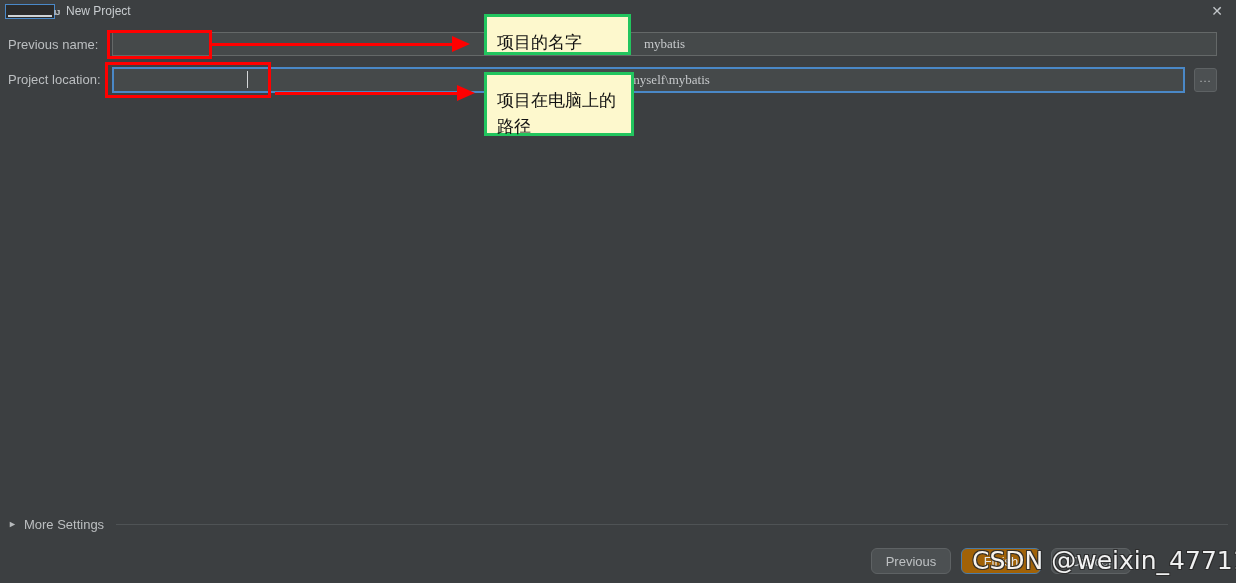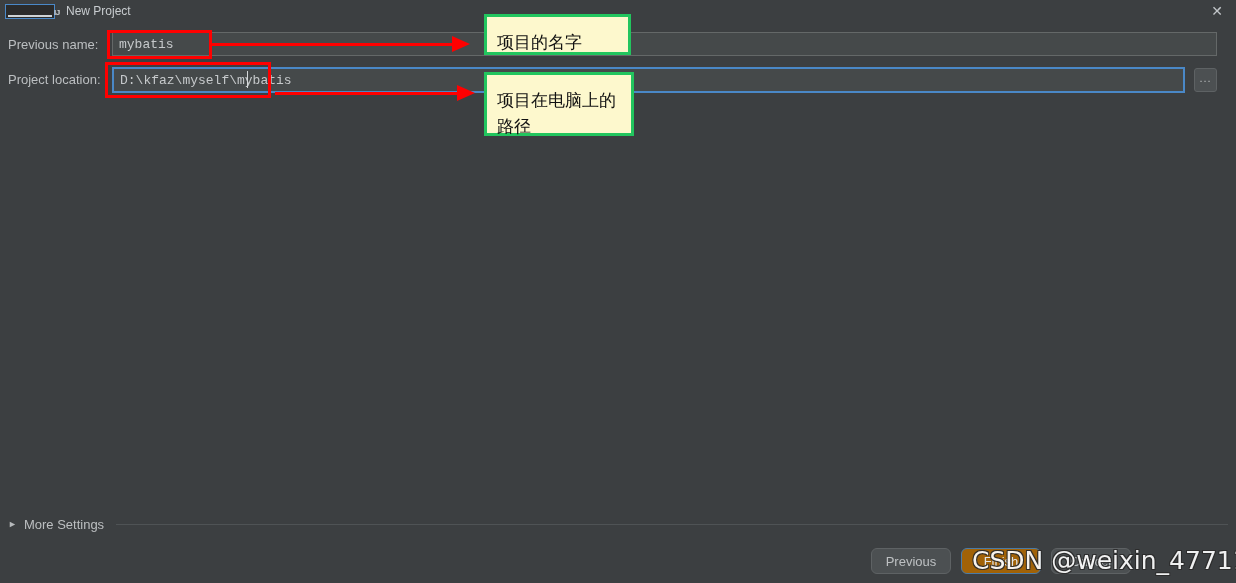--- a/index.html
+++ b/index.html
@@ -73,23 +73,24 @@
   }
   #label-project-name { left: 8px; top: 37px; }
   #label-project-location { left: 8px; top: 72px; }
 
   .text-input {
     position: absolute;
     box-sizing: border-box;
     background: #45494a;
     color: #c6c9cb;
     font-size: 13px;
-    font-family: Liberation Mono, monospace;
+    font-family: Liberation Serif, serif;
     padding: 0 6px;
     outline: none;
+    text-align: center;
   }
   #input-project-name {
     left: 112px; top: 32px;
     width: 1105px; height: 24px;
     border: 1px solid #646868;
   }
   #input-project-location {
     left: 112px; top: 67px;
     width: 1073px; height: 26px;
     border: 2px solid #4a88c7;

